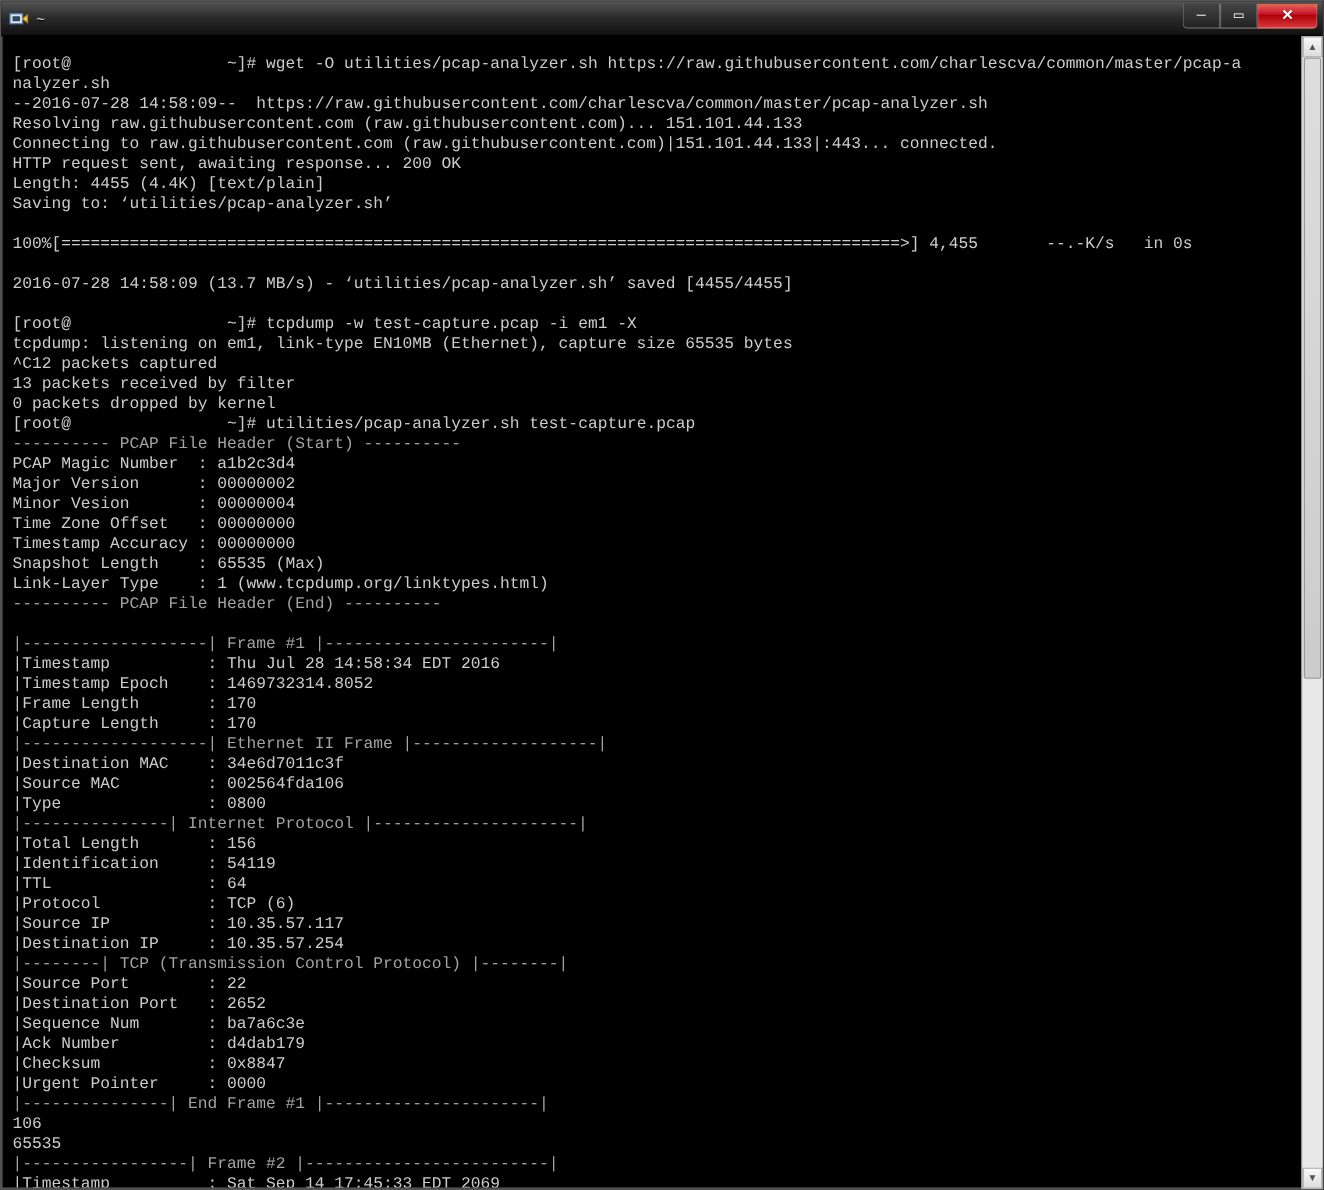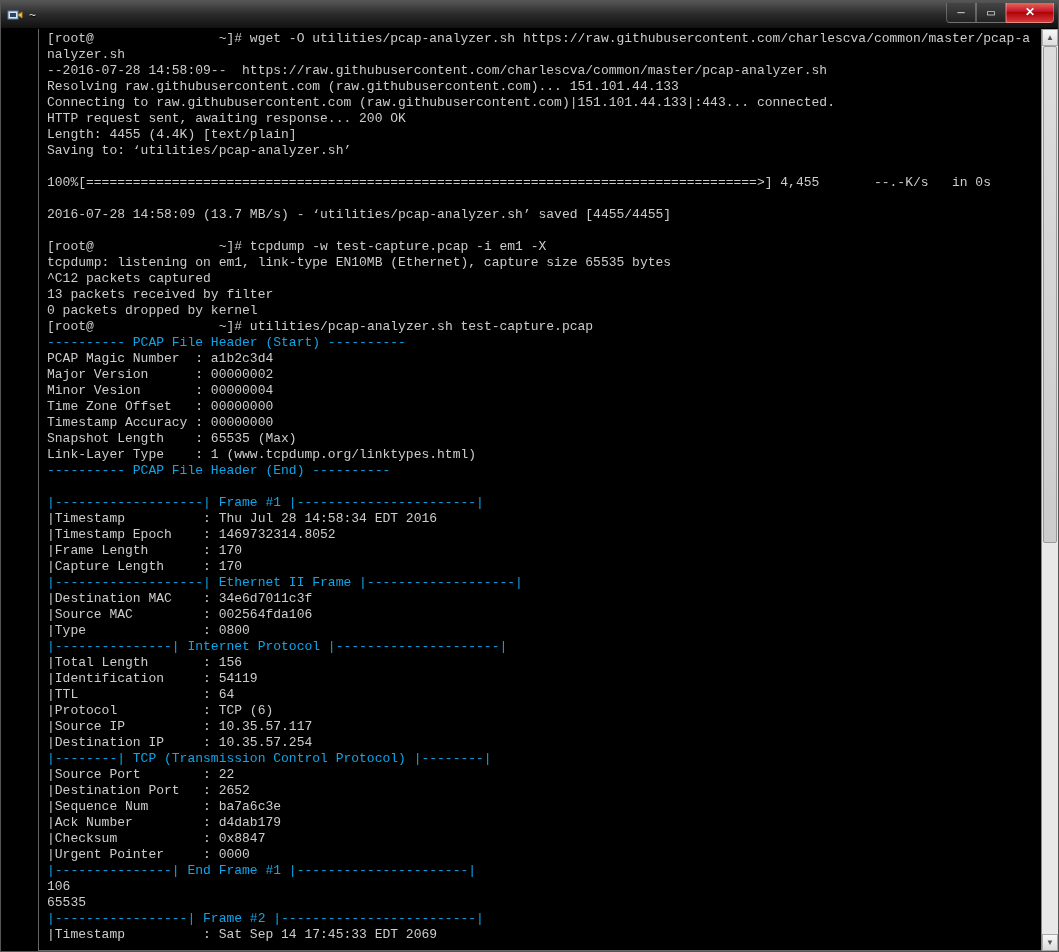--- a/index.html
+++ b/index.html
@@ -69,27 +69,26 @@
     border-radius: 0 0 4px 0;
   }
   .win-btn.close .x { font-weight: bold; font-size: 12px; text-shadow: 0 1px 0 rgba(0,0,0,.4);}
   .terminal {
     flex: 1;
     background: #000;
     color: #ccc;
     font-family: "Courier New", monospace;
     font-size: 13px;
     line-height: 16px;
-    padding: 2px 8px 6px 8px;
+    padding: 14px 8px 6px 8px;
     white-space: pre;
     overflow: hidden;
     position: relative;
     border: 1px solid #666;
     border-top: none;
-    margin-left: 37px;
   }
   .scrollbar {
     position: absolute;
     right: 0;
     top: 28px;
     bottom: 0;
     width: 17px;
     background: #eee;
     border-left: 1px solid #888;
     display: flex;
@@ -101,21 +100,21 @@
     border: 1px solid #aaa;
     display:flex;align-items:center;justify-content:center;
     font-size:8px;color:#555;
   }
   .sb-track { flex:1; background:#e8e8e8; position:relative; }
   .sb-thumb {
     position:absolute; left:1px; right:1px;
     background:linear-gradient(to bottom,#ddd,#ccc);
     border:1px solid #999; border-radius:2px;
   }
-  .green { color: #0ea5e9; }
+  .green { color: #a3a3a3; }
   .line { display:block; }
 </style>
 </head>
 <body>
 
 <div class="window">
   <div class="titlebar">
     <span class="titlebar-icon">
       <svg viewBox="0 0 16 16">
           <rect x="1" y="4" width="10" height="8" fill="#cfe8ff" stroke="#5a7aa5"></rect>

